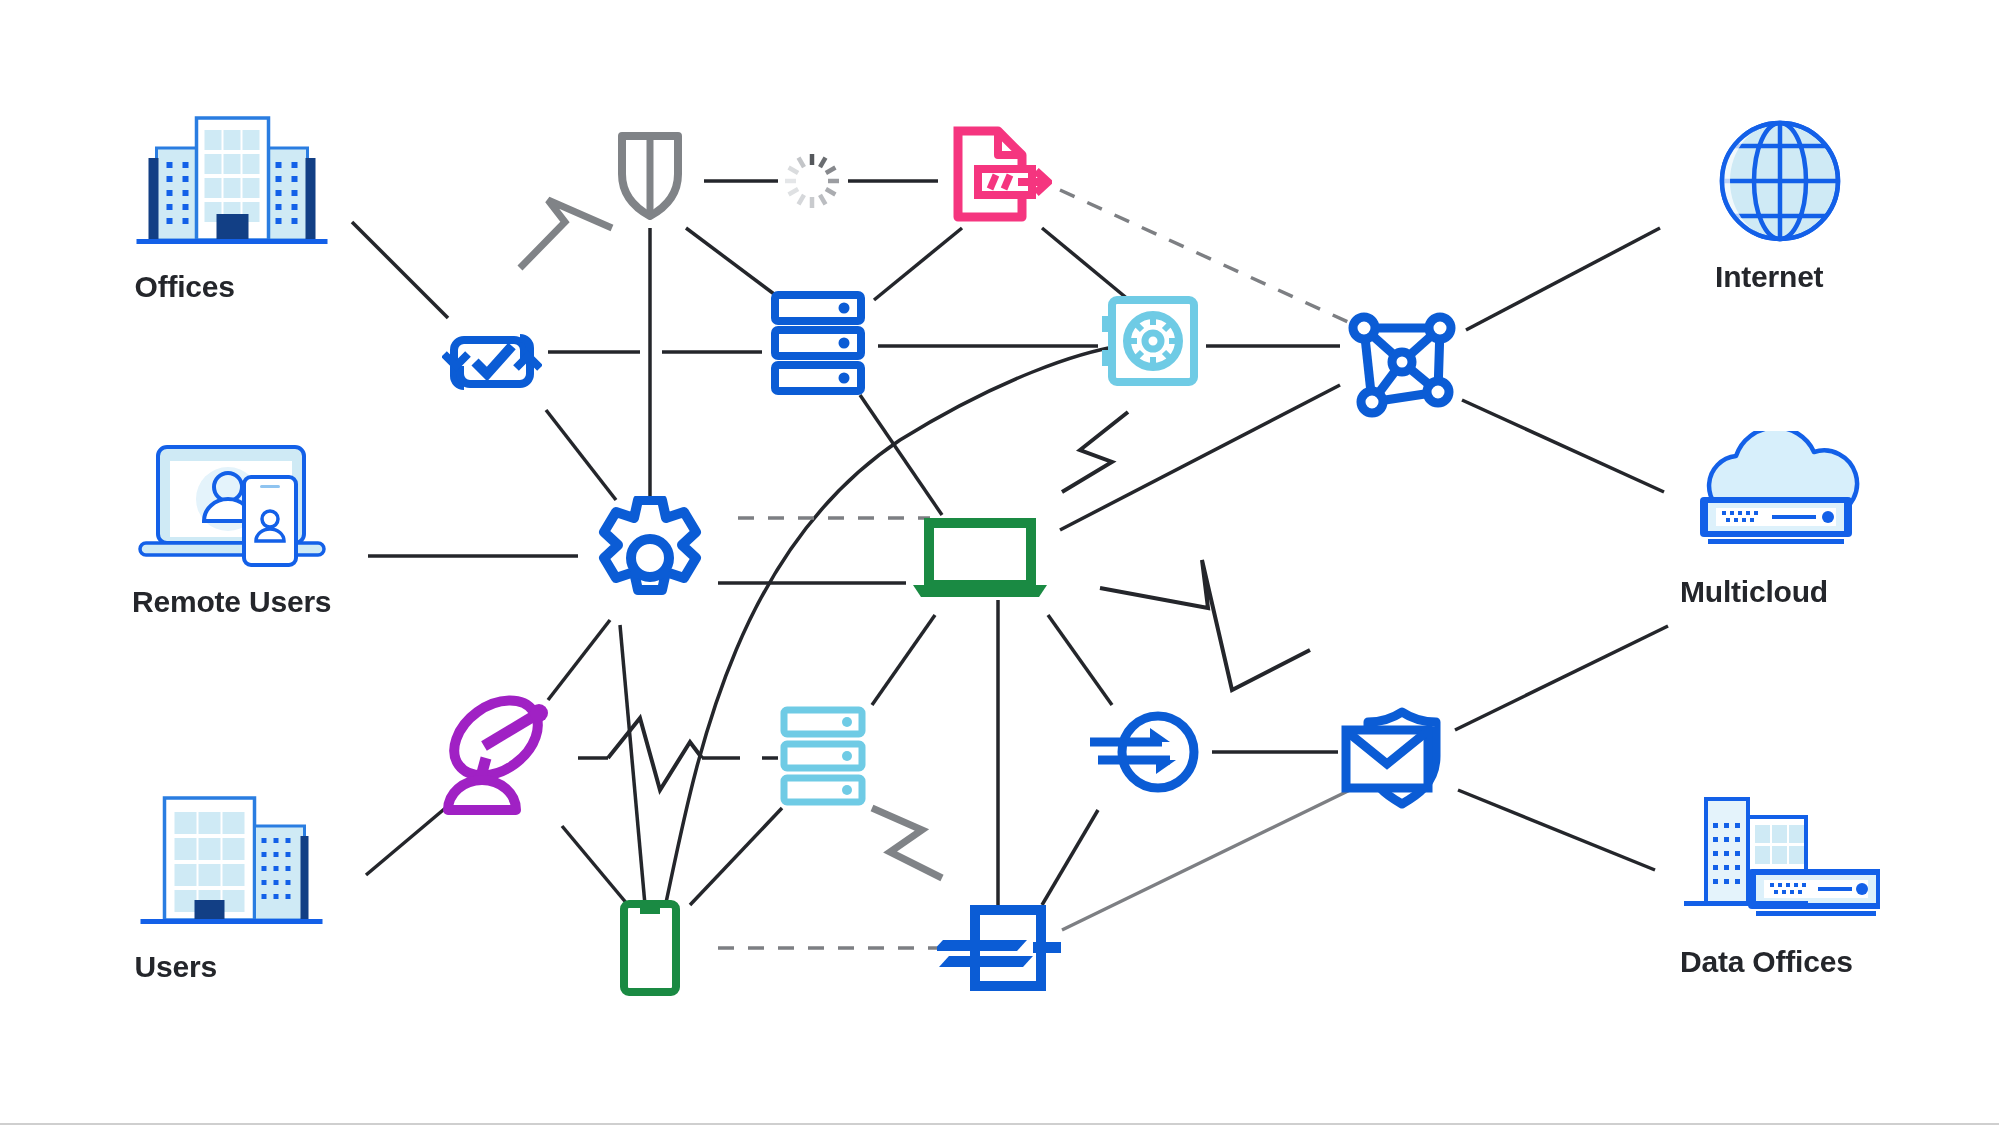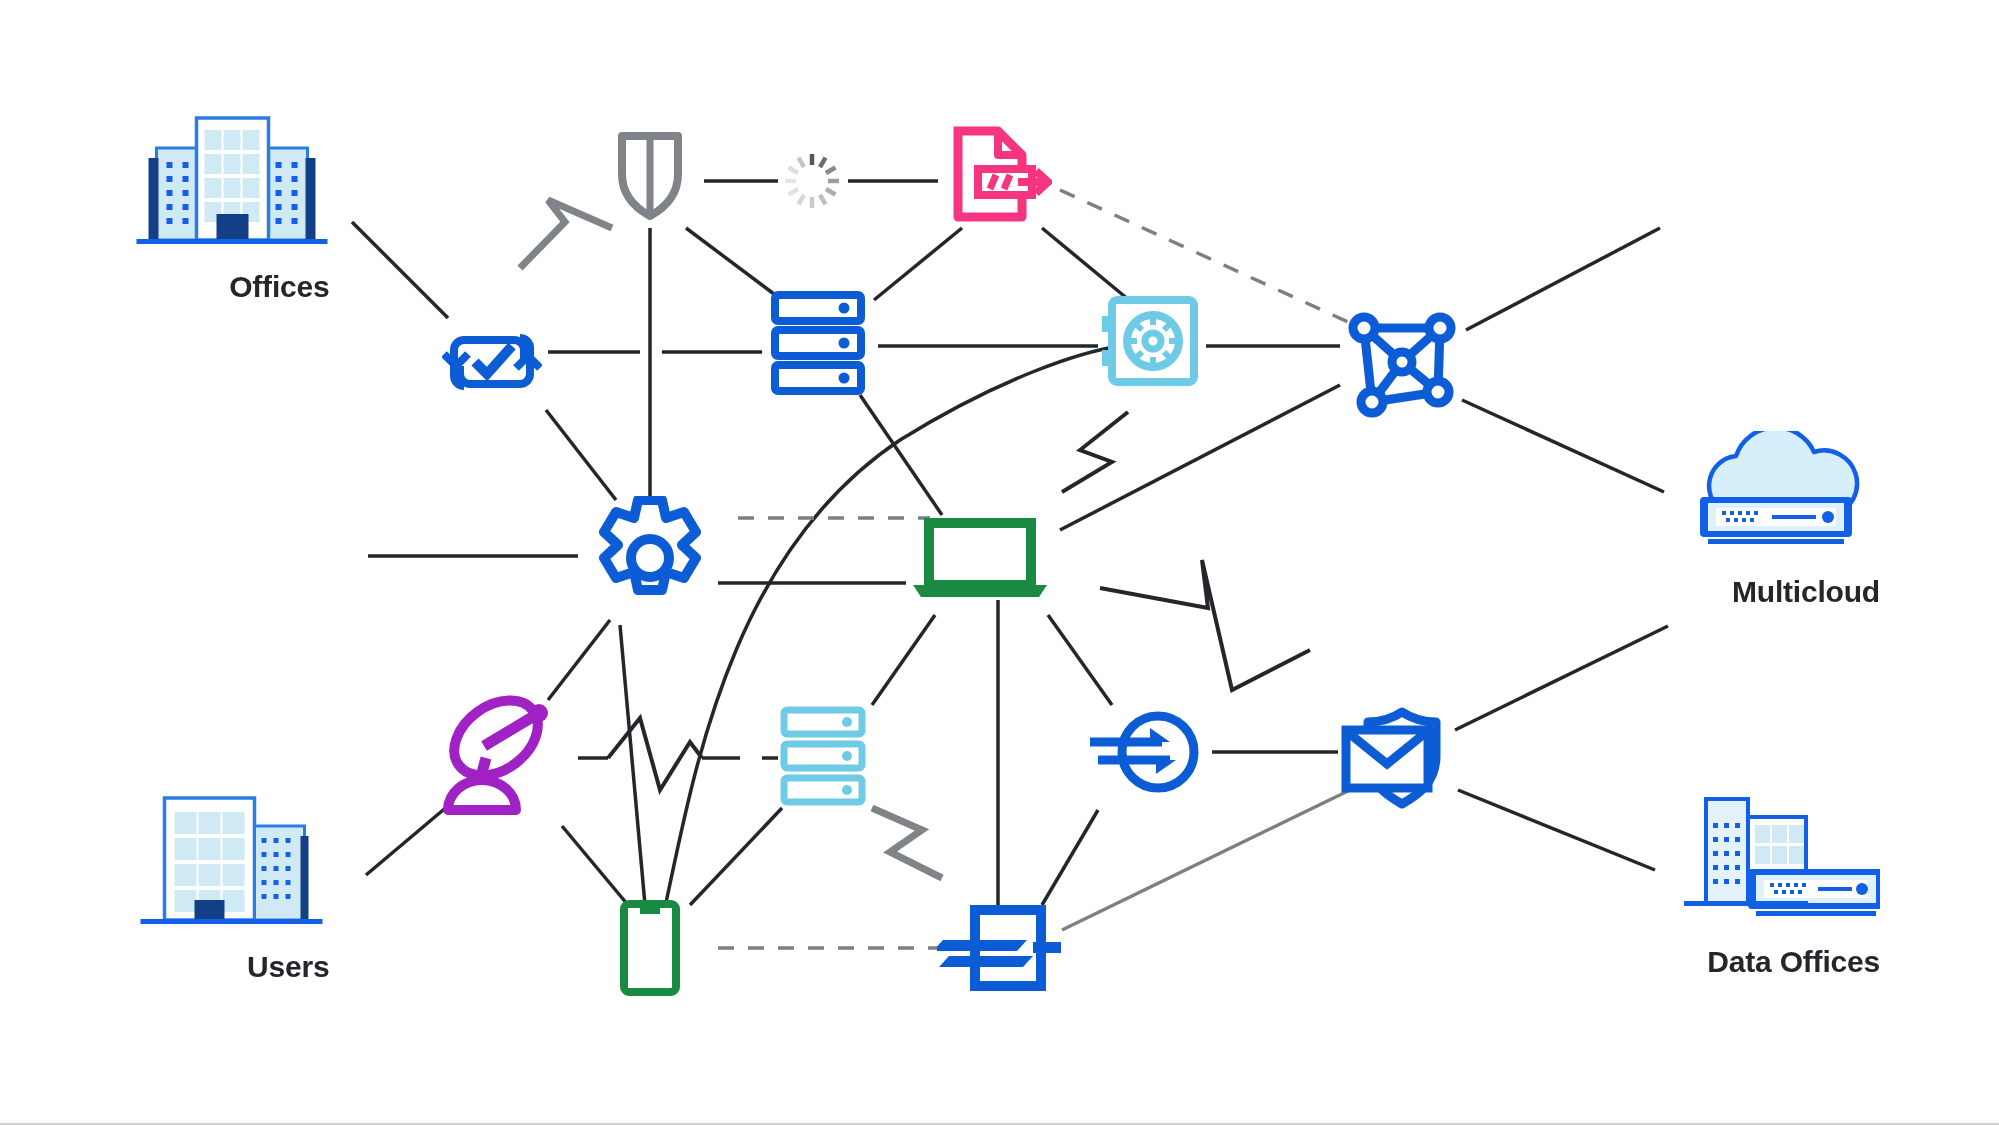--- a/index.html
+++ b/index.html
@@ -24,21 +24,21 @@
     position: absolute;
     left: 0; top: 0;
     width: 1999px;
     height: 1125px;
   }
   .node {
     position: absolute;
     transform: translate(-50%, -50%);
     display: flex;
     flex-direction: column;
-    align-items: flex-end;
+    align-items: flex-start;
     justify-content: center;
   }
   .node svg { display: block; }
   .endpoint-label {
     margin-top: 14px;
     font-size: 30px;
     font-weight: bold;
     color: #24262b;
     letter-spacing: -0.2px;
     white-space: nowrap;
@@ -174,20 +174,37 @@
           <rect x="141" y="112" width="6" height="6"></rect>
             <rect x="157" y="112" width="6" height="6"></rect>
         </g>
         <rect x="82" y="108" width="32" height="26" fill="#123f85"></rect>
         <rect x="2" y="133" width="191" height="5" fill="#1360e8"></rect>
       </svg>
     </span>
     <div class="endpoint-label">Offices</div>
   </div>
 
+  <div class="node" style="left:232px; top:530px;">
+    <span>
+      <svg width="200" height="130" viewBox="0 0 200 130" xmlns="http://www.w3.org/2000/svg">
+        <rect x="26" y="6" width="146" height="96" rx="9" fill="#cfeaf5" stroke="#1360e8" stroke-width="4"></rect>
+        <rect x="38" y="20" width="122" height="76" fill="#ffffff"></rect>
+        <circle cx="96" cy="58" r="32" fill="#e4f3fb"></circle>
+        <circle cx="96" cy="46" r="14" fill="none" stroke="#1360e8" stroke-width="4"></circle>
+        <path d="M 72 80 a 24 22 0 0 1 48 0 Z" fill="#ffffff" stroke="#1360e8" stroke-width="4"></path>
+        <rect x="8" y="102" width="184" height="12" rx="6" fill="#cfeaf5" stroke="#1360e8" stroke-width="3.5"></rect>
+        <rect x="112" y="36" width="52" height="88" rx="7" fill="#ffffff" stroke="#1360e8" stroke-width="4"></rect>
+        <rect x="128" y="44" width="20" height="3" rx="1.5" fill="#8fc4f0"></rect>
+        <circle cx="138" cy="78" r="8" fill="none" stroke="#1360e8" stroke-width="3.5"></circle>
+        <path d="M 124 100 a 14 12 0 0 1 28 0 Z" fill="#ffffff" stroke="#1360e8" stroke-width="3.5"></path>
+      </svg>
+    </span>
+    <div class="endpoint-label">Remote Users</div>
+  </div>
 
   <div class="node" style="left:232px; top:885px;">
     <span>
       <svg width="195" height="150" viewBox="0 0 195 150" xmlns="http://www.w3.org/2000/svg">
         <rect x="30" y="12" width="90" height="122" fill="#ffffff" stroke="#2a7de1" stroke-width="3.5"></rect>
         <g fill="#cfeaf5">
           <rect x="40" y="26" width="22" height="22"></rect>
             <rect x="64" y="26" width="22" height="22"></rect>
             <rect x="88" y="26" width="22" height="22"></rect>
           <rect x="40" y="52" width="22" height="22"></rect>
@@ -219,20 +236,33 @@
           <rect x="127" y="108" width="5" height="5"></rect>
             <rect x="139" y="108" width="5" height="5"></rect>
             <rect x="151" y="108" width="5" height="5"></rect>
         </g>
         <rect x="6" y="133" width="182" height="5" fill="#1360e8"></rect>
       </svg>
     </span>
     <div class="endpoint-label">Users</div>
   </div>
 
+  <div class="node" style="left:1780px; top:205px;">
+    <span>
+      <svg width="130" height="130" viewBox="0 0 130 130" xmlns="http://www.w3.org/2000/svg">
+        <circle cx="65" cy="65" r="58" fill="#cfeaf5" stroke="#1360e8" stroke-width="4.5"></circle>
+        <path d="M 20 30 L 110 30 M 7 65 L 123 65 M 20 100 L 110 100" stroke="#1360e8" stroke-width="4.5" fill="none"></path>
+        <ellipse cx="65" cy="65" rx="26" ry="58" fill="none" stroke="#1360e8" stroke-width="4.5"></ellipse>
+        <line x1="65" y1="7" x2="65" y2="123" stroke="#1360e8" stroke-width="4.5"></line>
+        <path d="M 65 7 A 58 58 0 0 0 65 123 A 50 58 0 0 1 65 7 Z" fill="#ffffff" opacity="0.72"></path>
+        <circle cx="65" cy="65" r="58" fill="none" stroke="#1360e8" stroke-width="4.5"></circle>
+      </svg>
+    </span>
+    <div class="endpoint-label">Internet</div>
+  </div>
 
   <div class="node" style="left:1780px; top:520px;">
     <span>
       <svg width="200" height="130" viewBox="0 0 200 130" xmlns="http://www.w3.org/2000/svg">
         <path d="M 52 84 a 30 30 0 0 1 4 -59 a 42 42 0 0 1 78 -4 a 32 32 0 0 1 20 63 Z" fill="#d7effb" stroke="#1360e8" stroke-width="4.5" stroke-linejoin="round"></path>
         <rect x="20" y="66" width="152" height="40" rx="4" fill="#1360e8"></rect>
         <rect x="28" y="72" width="136" height="28" fill="#ddf1fb"></rect>
         <rect x="36" y="77" width="120" height="18" fill="#ffffff"></rect>
         <g fill="#1360e8">
           <rect x="42" y="80" width="4" height="4"></rect>

